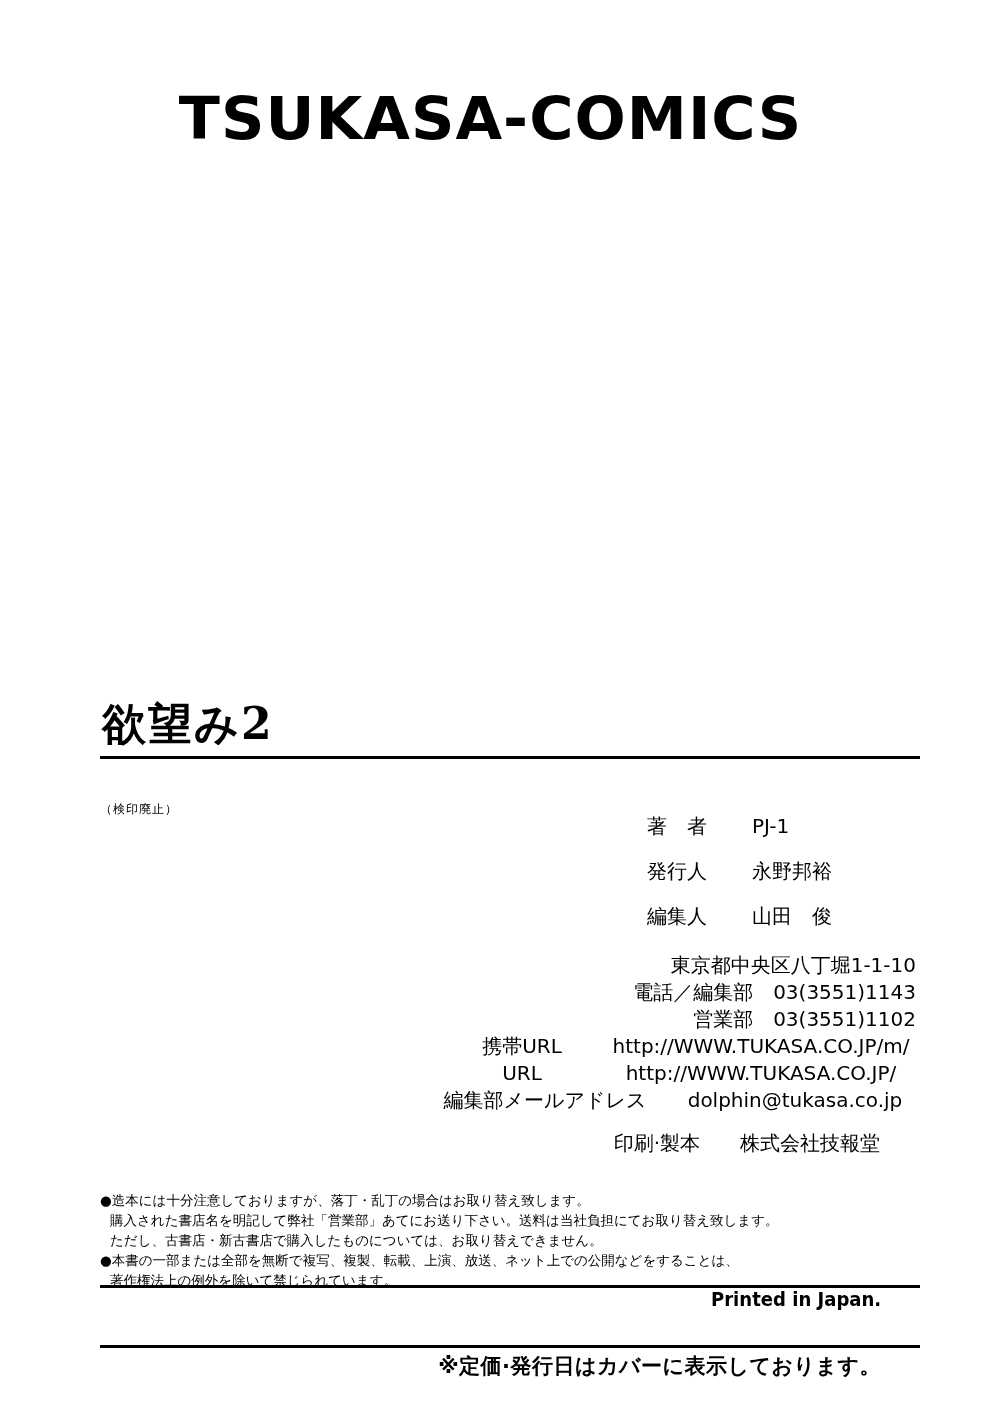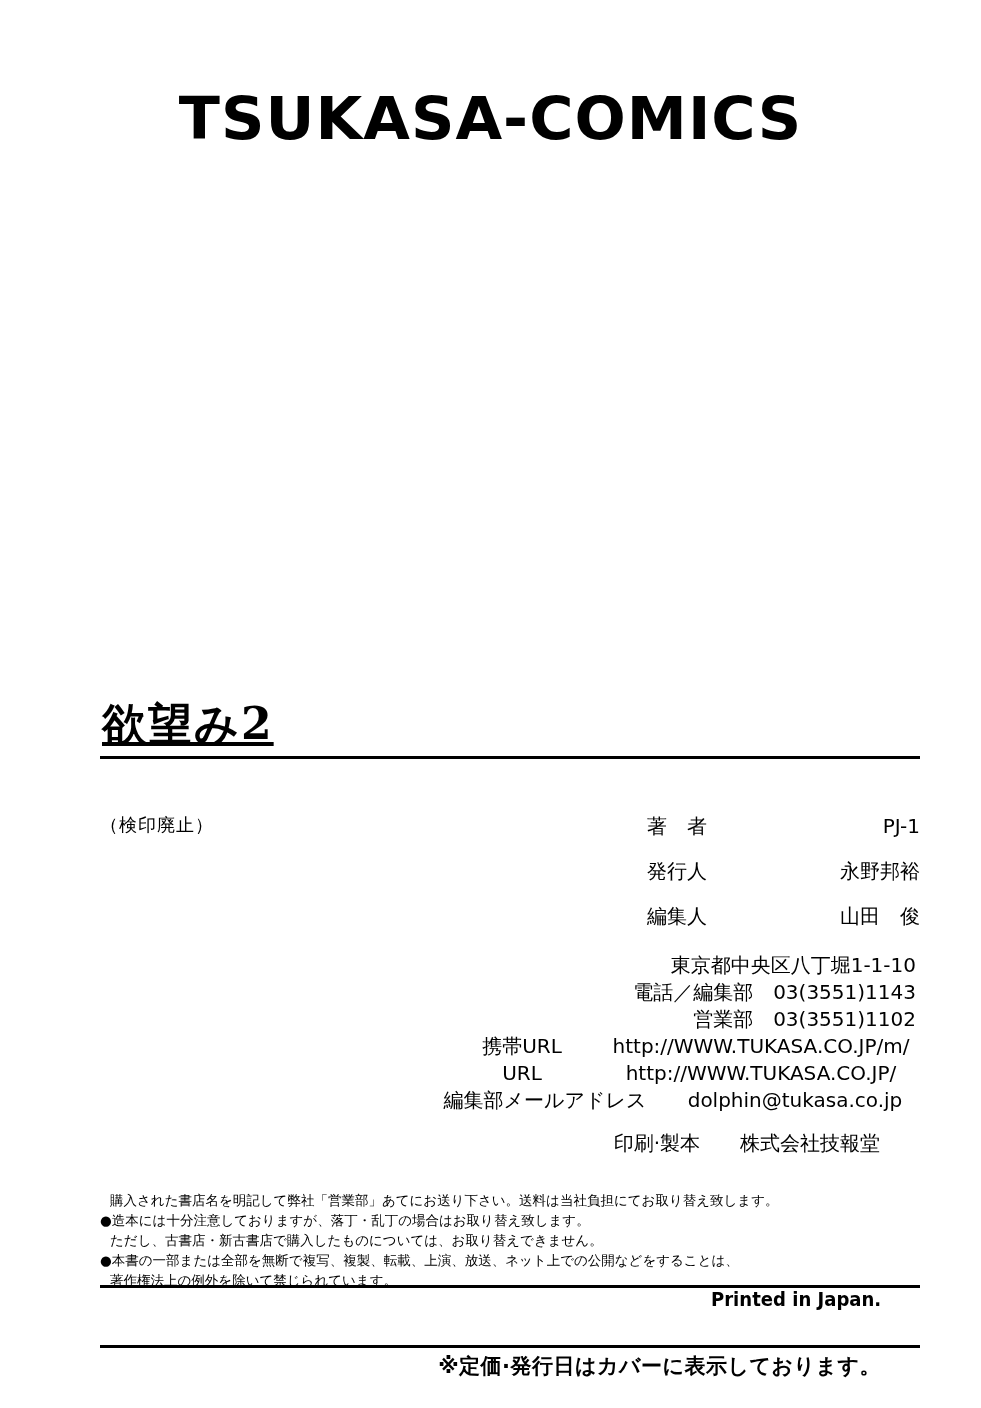--- a/index.html
+++ b/index.html
@@ -39,40 +39,39 @@
     width: 820px;
   }
   .book-title {
     font-family: "DejaVu Serif", serif;
     font-weight: bold;
     font-size: 44px;
     letter-spacing: 2px;
     line-height: 1.1;
     margin: 0;
     padding: 0 0 8px 2px;
-    text-decoration: underline;
   }
   .rule-thick {
     border-top: 3px solid #000;
     width: 100%;
   }
 
   
   .colophon {
     position: absolute;
     left: 100px;
     top: 795px;
     width: 820px;
   }
   .kenin {
     position: absolute;
     left: 0;
-    top: 18px;
-    font-family: "DejaVu Sans", sans-serif;
-    font-size: 18px;
+    top: 6px;
+    font-family: "DejaVu Sans", sans-serif;
+    font-size: 12px;
     letter-spacing: 1px;
   }
   .credits {
     width: 820px;
     text-align: right;
     font-family: "DejaVu Sans", sans-serif;
     font-size: 20px;
     line-height: 27px;
   }
   .credits .row {
@@ -81,21 +80,21 @@
   }
   .label-col {
     display: inline-block;
     width: 150px;
     text-align: center;
     margin-top: 18px;
   }
   .value-col {
     display: inline-block;
     width: 168px;
-    text-align: right;
+    text-align: left;
   }
   .gap {
     height: 22px;
   }
   .line-right {
     display: block;
     text-align: right;
     white-space: pre;
     padding-right: 4px;
   }
@@ -179,22 +178,22 @@
     <span class="line-right">電話／編集部　03(3551)1143</span>
     <span class="line-right">営業部　03(3551)1102</span>
     <span class="row"><span style="display:inline-block;width:160px;text-align:center;">携帯URL</span><span style="display:inline-block;width:318px;text-align:center;">http://WWW.TUKASA.CO.JP/m/</span></span>
     <span class="row"><span style="display:inline-block;width:160px;text-align:center;">URL</span><span style="display:inline-block;width:318px;text-align:center;">http://WWW.TUKASA.CO.JP/</span></span>
     <span class="row"><span style="display:inline-block;width:250px;text-align:center;">編集部メールアドレス</span><span style="display:inline-block;width:250px;text-align:center;">dolphin@tukasa.co.jp</span></span>
     <span class="row"><span style="display:inline-block;width:190px;text-align:right;margin-top:16px;">印刷·製本</span><span style="display:inline-block;width:220px;text-align:center;">株式会社技報堂</span></span>
   </div>
 </div>
 
 <div class="notes">
+  <span class="nline">●造本には十分注意しておりますが、落丁・乱丁の場合はお取り替え致します。</span>
   <span class="nline indent">購入された書店名を明記して弊社「営業部」あてにお送り下さい。送料は当社負担にてお取り替え致します。</span>
-  <span class="nline">●造本には十分注意しておりますが、落丁・乱丁の場合はお取り替え致します。</span>
   <span class="nline indent">ただし、古書店・新古書店で購入したものについては、お取り替えできません。</span>
   <span class="nline">●本書の一部または全部を無断で複写、複製、転載、上演、放送、ネット上での公開などをすることは、</span>
   <span class="nline indent">著作権法上の例外を除いて禁じられています。</span>
 </div>
 
 <div class="footer-rule-top"></div>
 <div class="printed-in">Printed in Japan.</div>
 <div class="footer-rule-bottom"></div>
 <div class="price-note">※定価·発行日はカバーに表示しております。</div>
 

